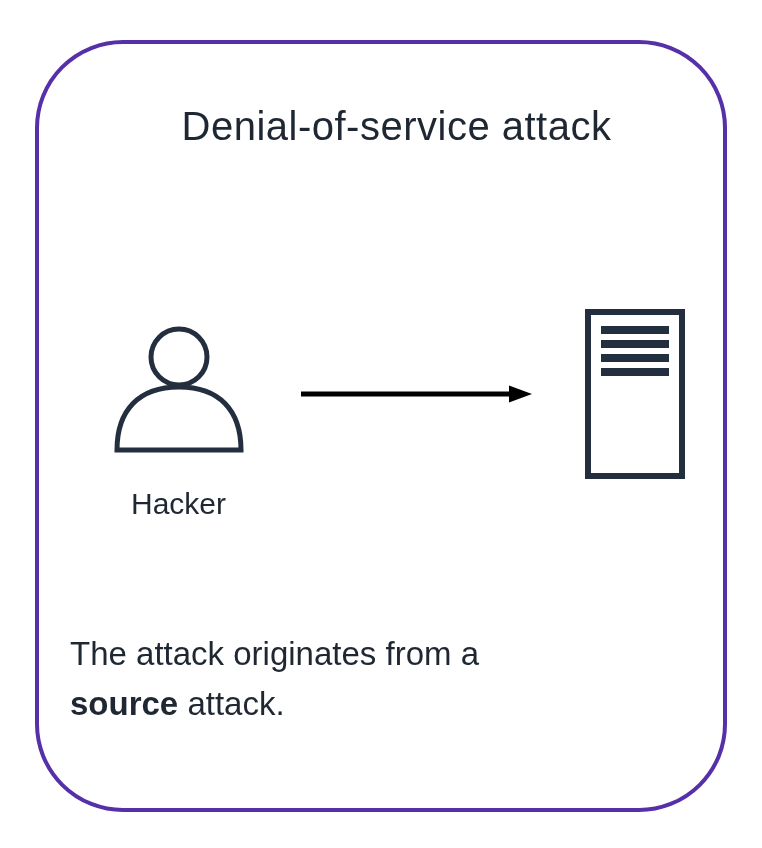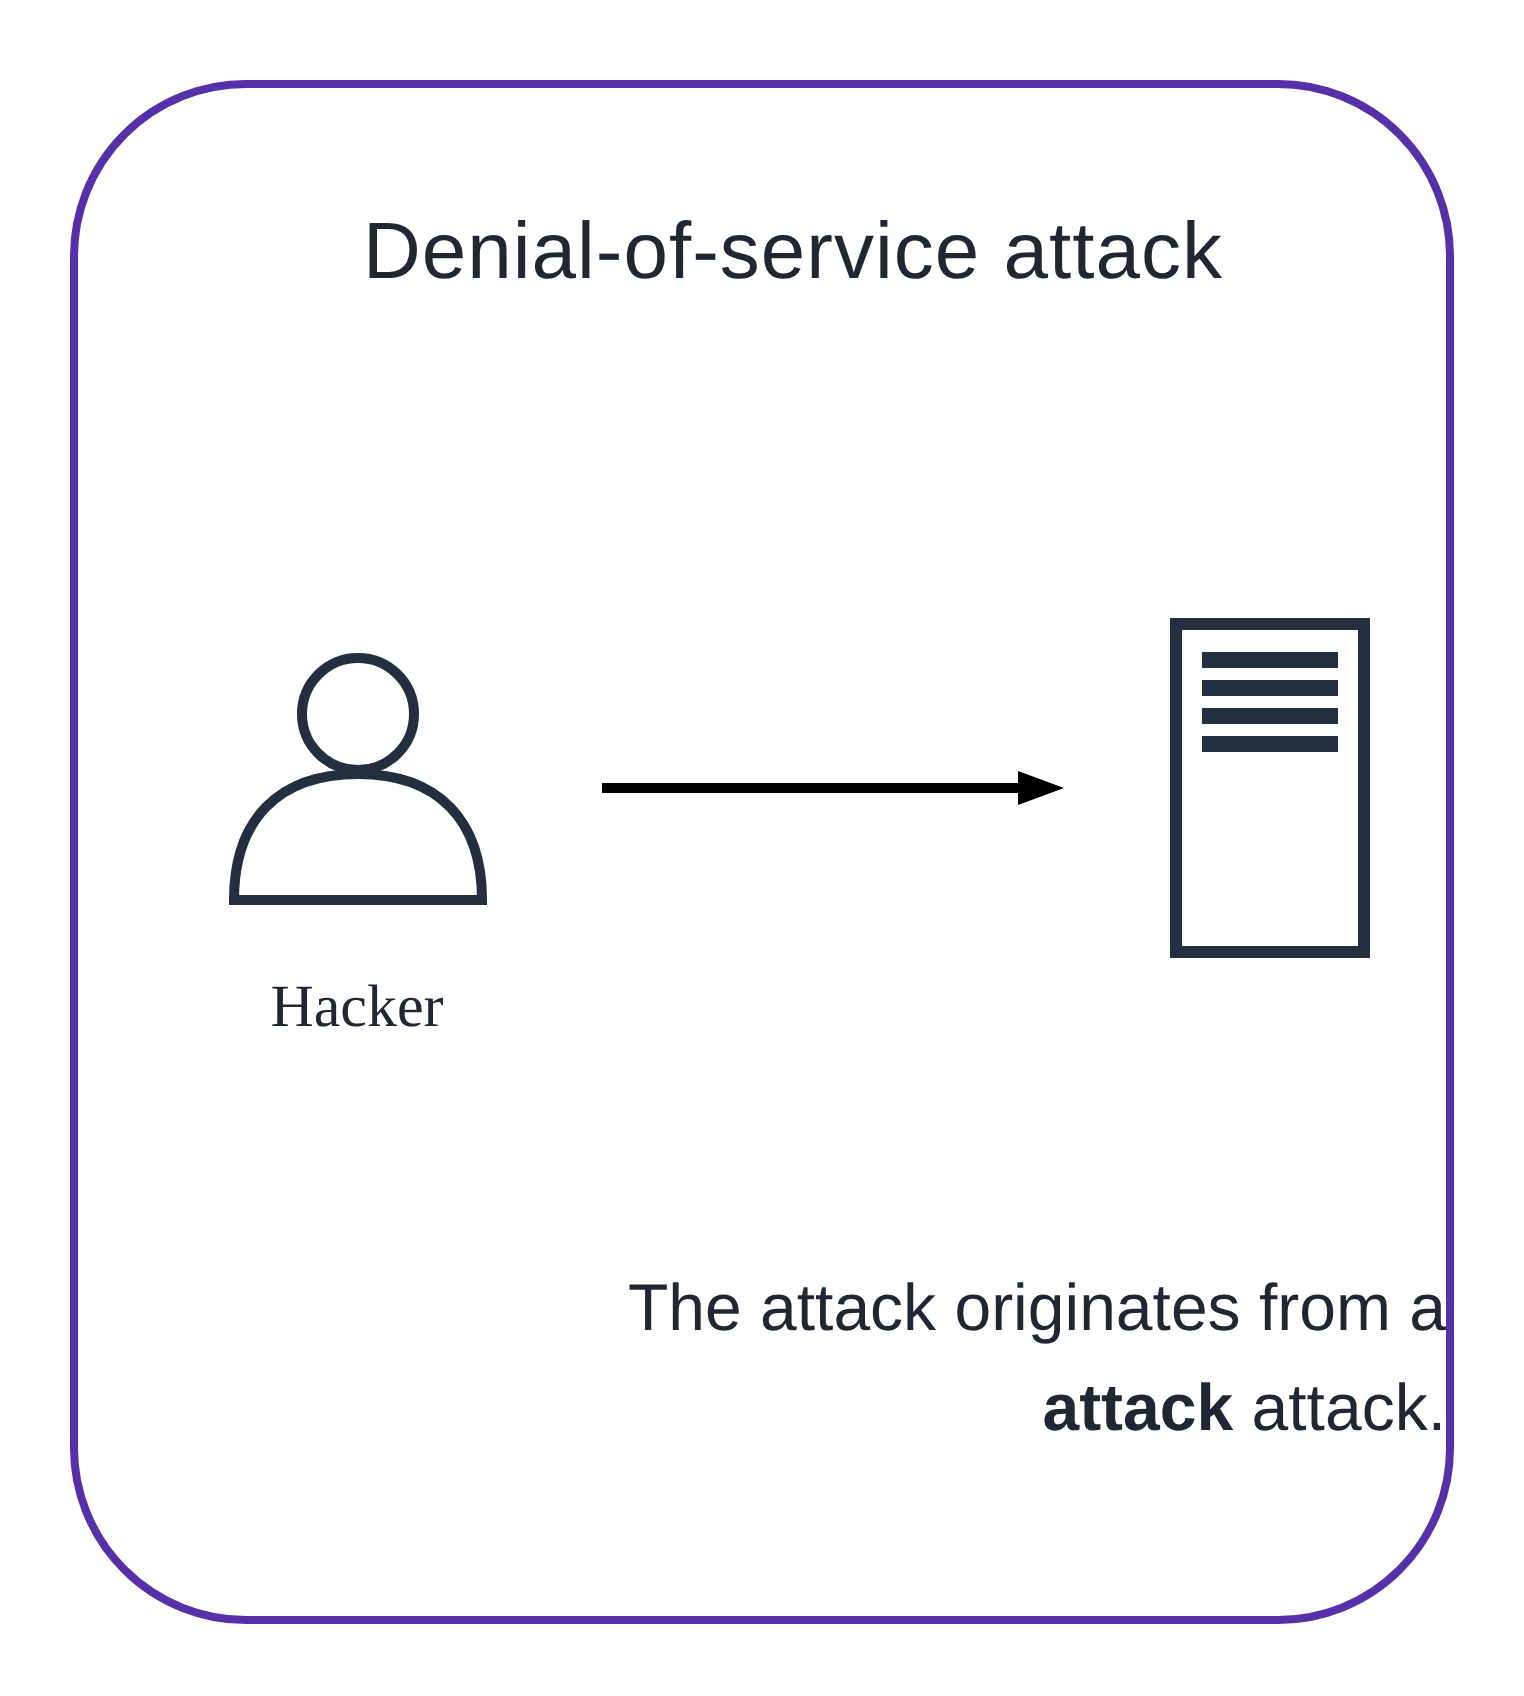--- a/index.html
+++ b/index.html
@@ -35,21 +35,20 @@
     font-weight: 400;
     letter-spacing: 0.5px;
     color: var(--text, #1e2732);
   }
   .figure-row {
     margin-top: 160px;
     display: flex;
     align-items: flex-start;
     justify-content: center;
     gap: 52px;
-    font-family: Liberation Serif, serif;
   }
   .figure {
     display: flex;
     flex-direction: column;
     align-items: center;
   }
   .icon-box {
     height: 170px;
     display: flex;
     align-items: center;
@@ -77,22 +76,22 @@
   .arrow-svg .head {
     fill: var(--arrow, #000000);
   }
   .figure-label {
     margin-top: 24px;
     font-size: 30px;
     color: var(--text, #1e2732);
   }
   .hacker-label-offset { margin-top: 8px; }
   .caption {
-    margin: 108px 0 0 16px;
-    text-align: right;
+    margin: 108px 0 0 0;
+    text-align: left;
     font-size: 33px;
     line-height: 1.5;
     color: var(--text, #1e2732);
   }
   .caption strong { font-weight: 700; }
 </style>
 </head>
 <body>
 
 <div class="stage">
@@ -128,18 +127,18 @@
             <rect class="fill" x="16" y="45" width="68" height="8"></rect>
             <rect class="fill" x="16" y="59" width="68" height="8"></rect>
           </svg>
         </div>
       </div>
 
     </div>
 
     <p class="caption">
       <span>The attack originates from a</span><br>
-      <strong>attack</strong>
+      <strong>source</strong>
       <span>attack.</span>
     </p>
 
   </div>
 </div>
 
 </body></html>

